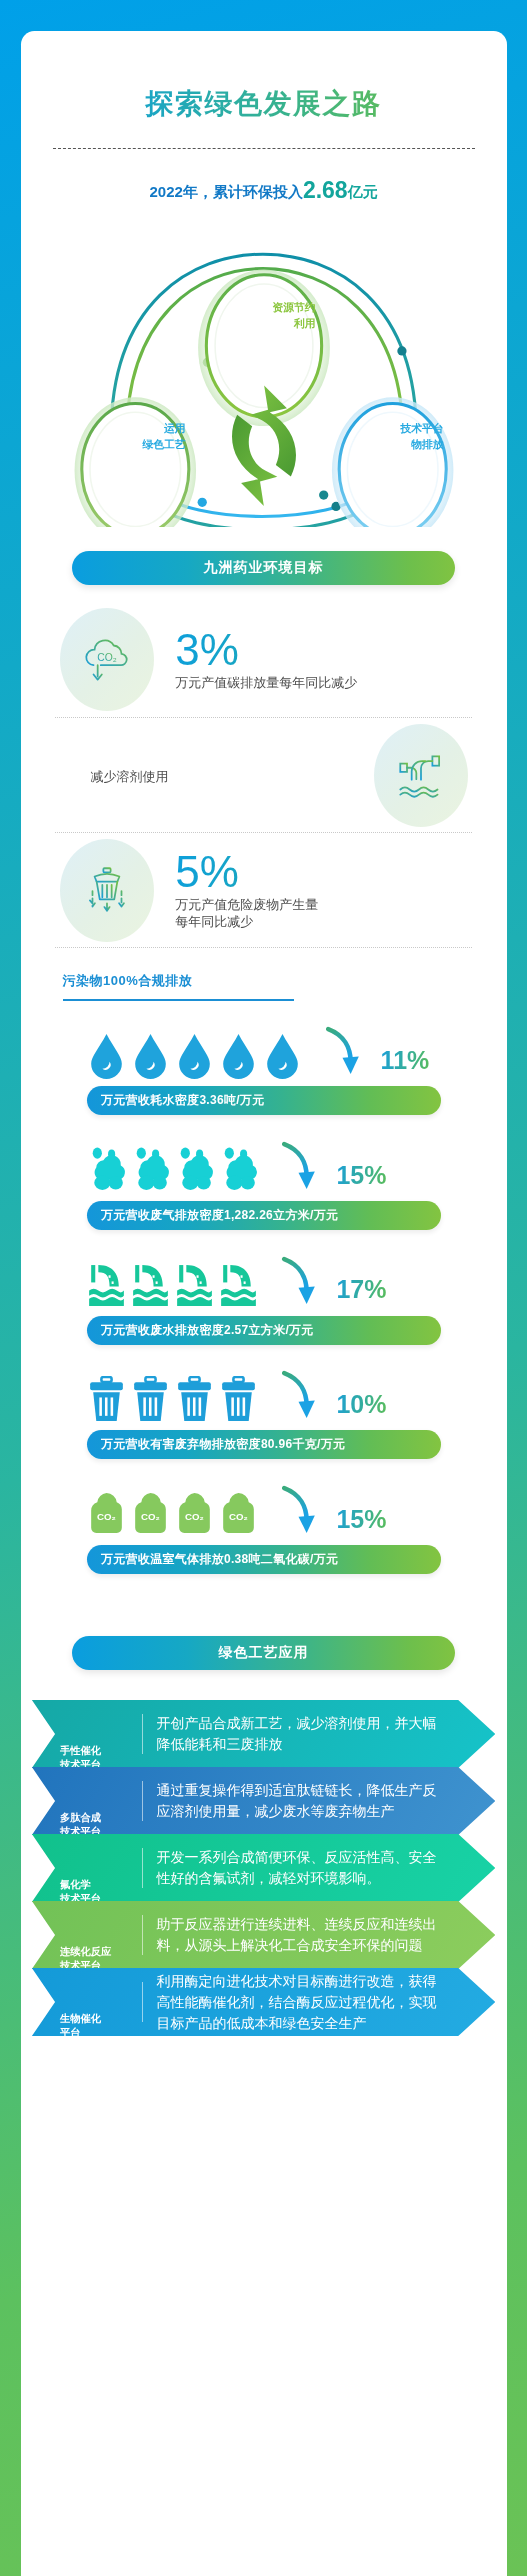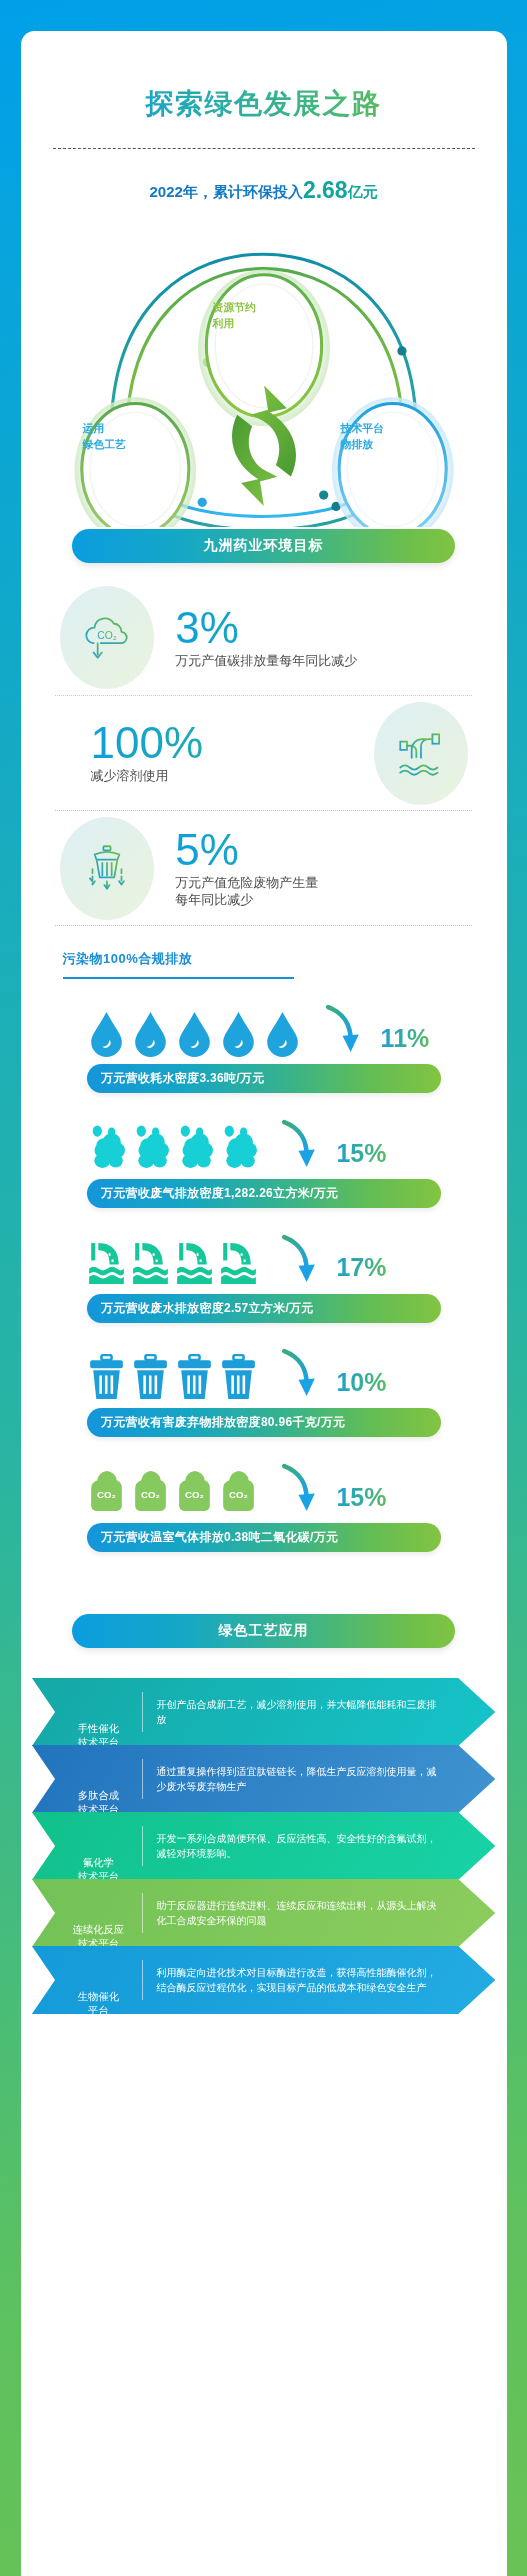--- a/index.html
+++ b/index.html
@@ -62,21 +62,21 @@
   
   .cycle-wrap {
     position: relative;
     width: 486px;
     height: 314px;
     margin-top: 9.3px;
   }
   .cycle-wrap svg { position: absolute; left: 0; top: 0; }
   .node-label {
     position: absolute;
-    text-align: left;
+    text-align: right;
     font-size: 10.8px;
     font-weight: bold;
     line-height: 1.45;
     white-space: pre-line;
   }
   #lbl-top   { left: 192px; top: 87px; width: 103px; color: #8cc63f; }
   #lbl-left  { left: 62px; top: 208px; width: 103px; color: #27aae1; }
   #lbl-right { left: 320px; top: 208px; width: 103px; color: #27aae1; }
 
   
@@ -88,21 +88,21 @@
     background: linear-gradient(90deg,#0a9ddf 0%,#16a8c4 30%,#3fb585 62%,#6dbf4c 88%,#80c342 100%);
     color: #fff;
     font-size: 14px;
     font-weight: bold;
     letter-spacing: 1px;
     display: flex;
     align-items: center;
     justify-content: center;
     box-shadow: 0 3.1px 7.2px rgba(0,0,0,0.10);
   }
-  #banner-goal { margin-top: 2px; }
+  #banner-goal { margin-top: 24px; }
   #banner-tech { margin-top: 62px; }
 
   
   .goal-list { margin-top: 20.6px; }
   .goal-row {
     display: flex;
     align-items: center;
     height: 108px;
     padding: 0 39px;
   }
@@ -198,36 +198,36 @@
     align-items: center;
     clip-path: polygon(0 0, 92% 0, 100% 50%, 92% 100%, 0 100%, 5% 50%);
     padding-left: 28px;
     filter: drop-shadow(0 2.1px 3.1px rgba(0,0,0,0.13));
   }
   .chev-name {
     width: 77px;
     flex: none;
     color: #fff;
     font-size: 10.3px;
-    font-weight: normal;
-    text-align: center;
+    font-weight: bold;
+    text-align: left;
     line-height: 1.4;
     white-space: pre-line;
     margin-top: 48px;
   }
   .chev-sep {
     width: 1px;
     height: 40px;
     background: rgba(255,255,255,0.55);
     margin: 0 13.4px 0 5.2px;
     flex: none;
   }
   .chev-desc {
     color: #fff;
-    font-size: 10px;
+    font-size: 14px;
     line-height: 1.5;
     padding-right: 57px;
   }
 </style>
 </head>
 <body>
 
 <div class="card" id="card-main">
 
   <h1 class="title">探索绿色发展之路</h1>
@@ -363,21 +363,20 @@
             <rect x="78" y="20" width="13" height="18"></rect>
             <path d="M78 29 h-8 a14 14 0 0 0 -14 14 v22"></path>
             <path d="M56 70 v6" stroke-dasharray="5 5"></path>
             <path d="M64 29 h-6 a20 20 0 0 0 -20 20 v16"></path>
             <path d="M16 84 q9 -8 18 0 t18 0 t18 0 t18 0"></path>
             <path d="M16 94 q9 -8 18 0 t18 0 t18 0 t18 0"></path>
           </g>
         </svg>
       </div>
       <div class="goal-text">
-        <div class="goal-num">100%</div>
         <div class="goal-desc">减少溶剂使用</div>
       </div>
     </div>
 
     <div class="dot-rule"></div>
 
     <div class="goal-row">
       <div class="goal-icon">
         <svg width="58" height="58" viewBox="0 0 112 112">
           <defs>

